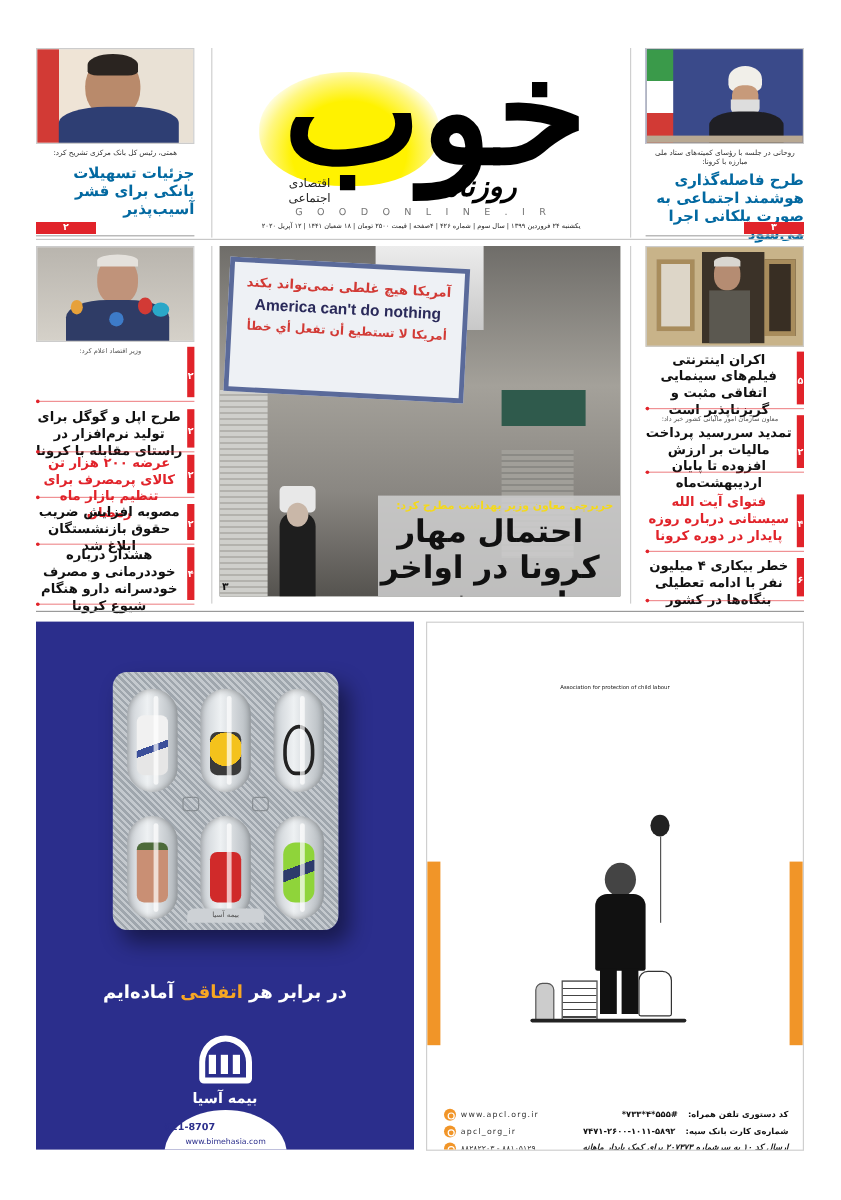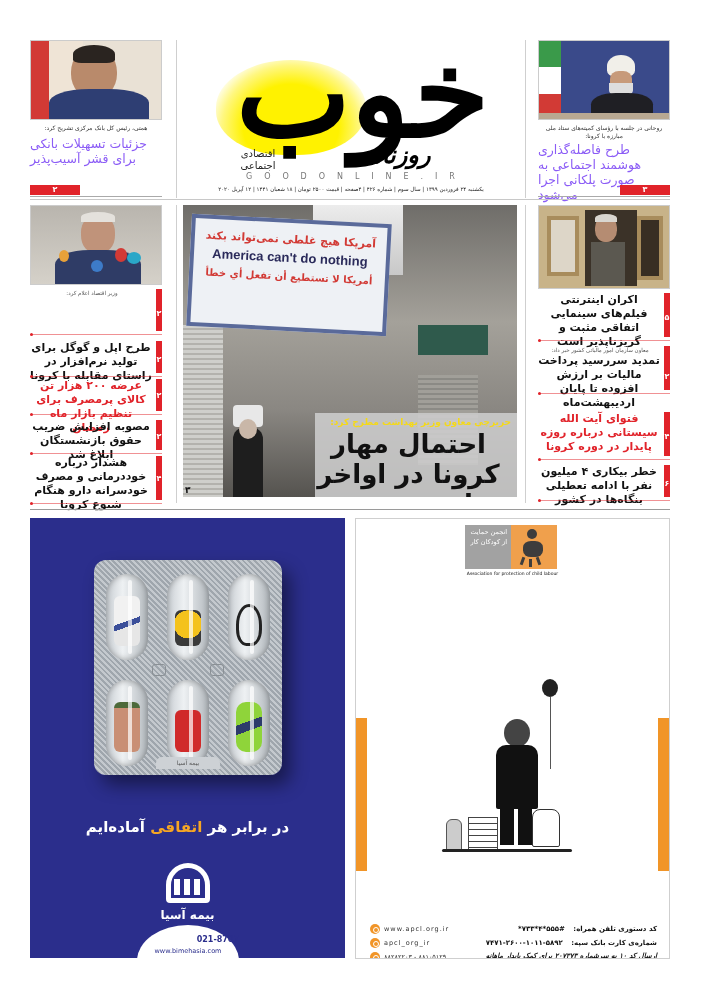--- a/index.html
+++ b/index.html
@@ -5,21 +5,21 @@
   * { box-sizing: border-box; margin: 0; padding: 0; }
   html, body { width: 701px; height: 1000px; background: #ffffff; overflow: hidden; }
   body { position: relative; font-family: "DejaVu Sans", sans-serif; direction: rtl; color: #111; }
 
   .abs { position: absolute; }
 
   
   .top-card { position: absolute; top: 40px; width: 132px; height: 158px; }
   .top-card .photo { position: absolute; left: 0; top: 0; width: 132px; height: 80px; overflow: hidden; border: 1px solid #ccc; }
   .top-card .kicker { position: absolute; left: 0; right: 0; top: 84px; font-size: 6px; text-align: center; color: #333; line-height: 8px; }
-  .top-card .headline { position: absolute; left: 0; right: 0; top: 96px; font-size: 12.5px; font-weight: normal; text-align: left; line-height: 15px; color: #8b5cf6; }
+  .top-card .headline { position: absolute; left: 0; right: 0; top: 96px; font-size: 12.5px; font-weight: bold; text-align: right; line-height: 15px; color: #0369a1; }
   .top-card .page-tag { position: absolute; top: 145px; width: 50px; height: 10px; background: #e1232a; color: #fff; font-size: 8px; font-weight: bold; text-align: center; line-height: 10px; }
   .top-card .underline { position: absolute; left: 0; right: 0; top: 156px; height: 1px; background: #aaa; }
 
   .vline { position: absolute; width: 1px; background: #cfcfcf; }
   .hline { position: absolute; height: 1px; background: #c8c8c8; }
 
   
   .masthead { position: absolute; left: 176px; top: 34px; width: 348px; height: 166px; }
   .sun { position: absolute; left: 40px; top: 26px; width: 150px; height: 95px; border-radius: 50% 50% 46% 46%;
          background: radial-gradient(ellipse at 50% 70%, #fff200 0%, #fff200 45%, #fff780 65%, rgba(255,255,255,0) 80%); }
@@ -58,21 +58,21 @@
   .pill .shine { position: absolute; left: 22px; top: 6px; width: 4px; bottom: 6px; background: rgba(255,255,255,0.7); border-radius: 2px; }
   .pack-label { position: absolute; left: 62px; bottom: 6px; width: 64px; height: 12px; border-radius: 6px 6px 0 0; background: #cdd1d5; font-size: 6px; color: #555; text-align: center; line-height: 12px; }
   .pack-emblem { position: absolute; width: 14px; height: 12px; border: 1px solid #8a9095; border-radius: 3px; top: 104px; }
 
   .ad-slogan { position: absolute; left: 0; right: 0; top: 300px; text-align: center; font-size: 15px; font-weight: bold; color: #fff; }
   .ad-slogan .hl { color: #f7a623; }
   .asia-logo { position: absolute; left: 136px; top: 345px; width: 44px; height: 40px; border: 5px solid #fff; border-radius: 22px 22px 4px 4px; }
   .asia-logo .bar { position: absolute; bottom: 3px; width: 6px; height: 16px; background: #fff; }
   .asia-name { position: absolute; left: 0; right: 0; top: 390px; text-align: center; font-size: 12px; font-weight: bold; color: #fff; }
   .asia-bubble { position: absolute; left: 107px; top: 407px; width: 102px; height: 60px; border-radius: 50% 50% 0 0 / 60% 60% 0 0; background: #fff; }
-  .asia-phone { position: absolute; left: 0; right: 0; top: 10px; text-align: right; font-size: 8px; font-weight: bold; color: #2b2e8c; direction: ltr; }
+  .asia-phone { position: absolute; left: 0; right: 0; top: 10px; text-align: left; font-size: 8px; font-weight: bold; color: #2b2e8c; direction: ltr; }
   .asia-web { position: absolute; left: 0; right: 0; top: 22px; text-align: center; font-size: 6.5px; color: #2b2e8c; direction: ltr; }
 
   .apcl-logo { position: absolute; left: 109px; top: 6px; width: 92px; height: 44px; display: flex; }
   .apcl-logo .o { width: 46px; height: 44px; background: #f0a04c; position: relative; }
   .apcl-logo .g { width: 46px; height: 44px; background: #a2a2a2; color: #fff; font-size: 6.5px; line-height: 10px; text-align: right; padding: 2px 4px; }
   .apcl-caption { position: absolute; left: 0; right: 0; top: 52px; text-align: center; font-size: 4.5px; color: #111; direction: ltr; }
   .apcl-title { position: absolute; left: 0; right: 0; top: 86px; text-align: center; font-size: 15px; font-weight: bold; color: #1b2247; }
   .apcl-sub { position: absolute; left: 0; right: 0; top: 110px; text-align: center; font-size: 9.5px; font-weight: bold; color: #1b2247; direction: ltr; font-family: "Liberation Sans", sans-serif; }
   .orange-bar { position: absolute; width: 11px; height: 153px; top: 199px; background: #f19528; }
   .illu { position: absolute; left: 78px; top: 160px; width: 160px; height: 210px; }
@@ -296,30 +296,20 @@
       <div class="bar" style="left:23px;"></div>
   </div>
   <div class="asia-name">بیمه آسیا</div>
   <div class="asia-bubble">
     <div class="asia-phone">021-8707</div>
     <div class="asia-web">www.bimehasia.com</div>
   </div>
 </div>
 
 <div class="ad-child">
-  <div class="apcl-logo">
-    <div class="o">
-      <div class="abs" style="left:16px;top:4px;width:10px;height:10px;border-radius:50%;background:#3d3d3d;"></div>
-      <div class="abs" style="left:12px;top:16px;width:20px;height:16px;border-radius:40%;background:#3d3d3d;"></div>
-      <div class="abs" style="left:10px;top:32px;width:3px;height:8px;background:#3d3d3d;transform:rotate(20deg);"></div>
-      <div class="abs" style="left:18px;top:34px;width:3px;height:8px;background:#3d3d3d;"></div>
-      <div class="abs" style="left:26px;top:32px;width:3px;height:8px;background:#3d3d3d;transform:rotate(-20deg);"></div>
-    </div>
-    <div class="g">انجمن حمایت از کودکان کار</div>
-  </div>
   <div class="apcl-caption">Association for protection of child labour</div>
 
   <div class="orange-bar" style="left:0;"></div>
   <div class="orange-bar" style="right:0;"></div>
 
   <div class="illu">
     <div class="abs" style="left:108px;top:0;width:16px;height:18px;border-radius:50%;background:#222;"></div>
     <div class="abs" style="left:116px;top:18px;width:1px;height:72px;background:#555;"></div>
     <div class="abs" style="left:70px;top:40px;width:26px;height:28px;border-radius:50%;background:#444;"></div>
     <div class="abs" style="left:62px;top:66px;width:42px;height:64px;border-radius:10px 10px 2px 2px;background:#111;"></div>

